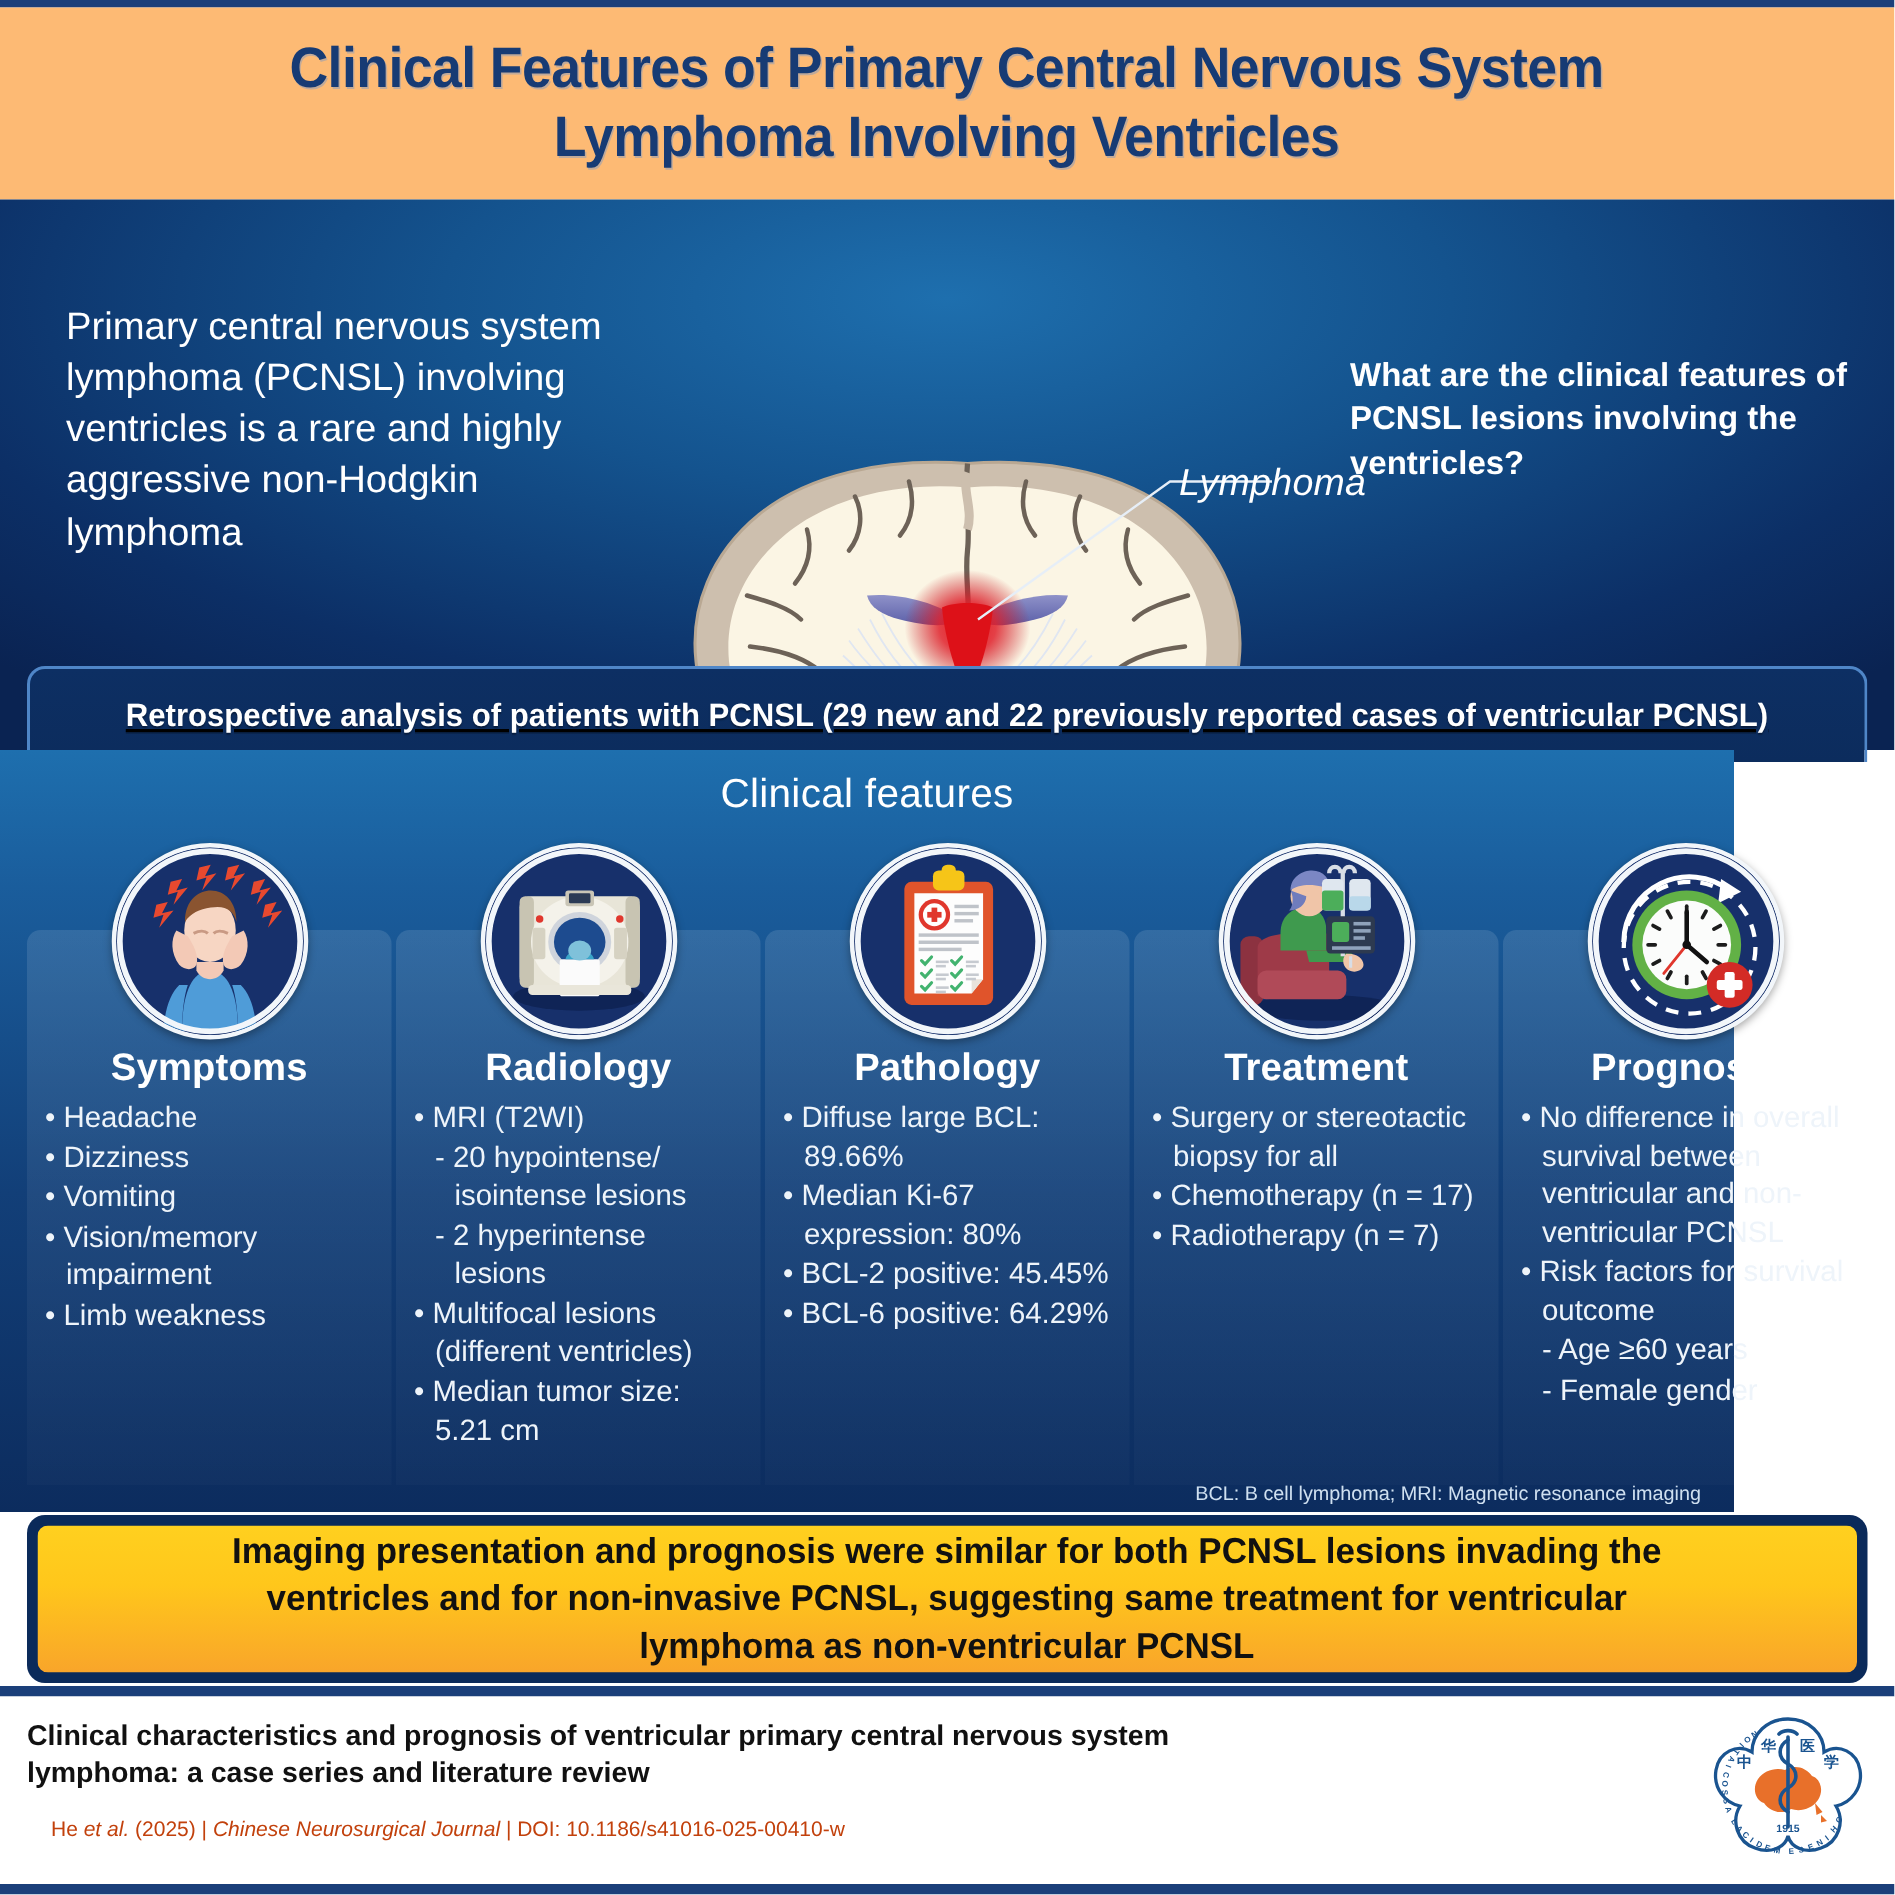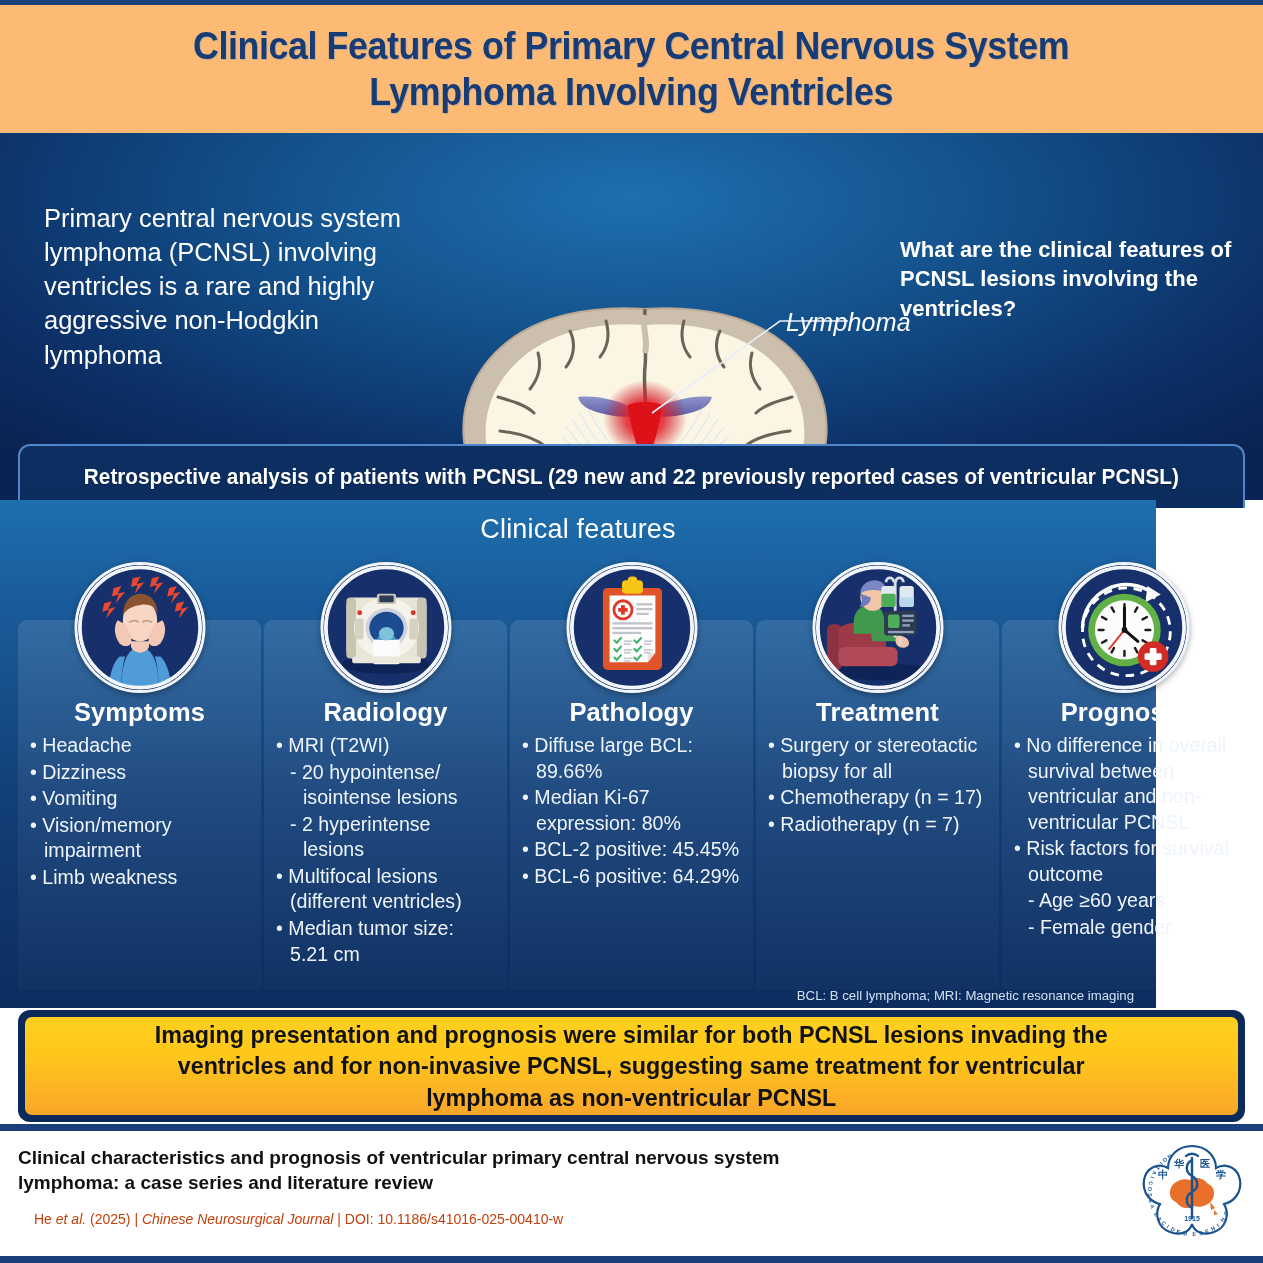--- a/index.html
+++ b/index.html
@@ -51,21 +51,21 @@
   .callout-label {
     position:absolute; left:786px; top:175px; color:#ffffff;
     font-size:25px; font-weight:400; letter-spacing:0.2px;font-style:italic;
   }
 
   
   .retro-bar {
     position:absolute; left:18px; top:444px; width:1227px; height:64px;
     border:2px solid #4f86c8; border-radius:12px 12px 0 0; border-bottom:none;
     background:linear-gradient(180deg,#0d2f63 0%,#0c2c5d 100%);
-    display:flex; align-items:center; justify-content:center;
+    display:flex; align-items:center; justify-content:center;text-decoration:underline;
   }
   .retro-text {
     color:#fff; font-size:21.5px; font-weight:600; transform:scaleX(0.965);
     white-space:nowrap; text-shadow:0 1px 1px rgba(0,0,0,.35);
   }
 
   
   .features {
     position:absolute; top:500px; left:0; width:1156px; height:508px;
     background:linear-gradient(180deg,#1e6fae 0%, #1a5d9c 18%, #123f78 58%, #0c2c5e 100%);

